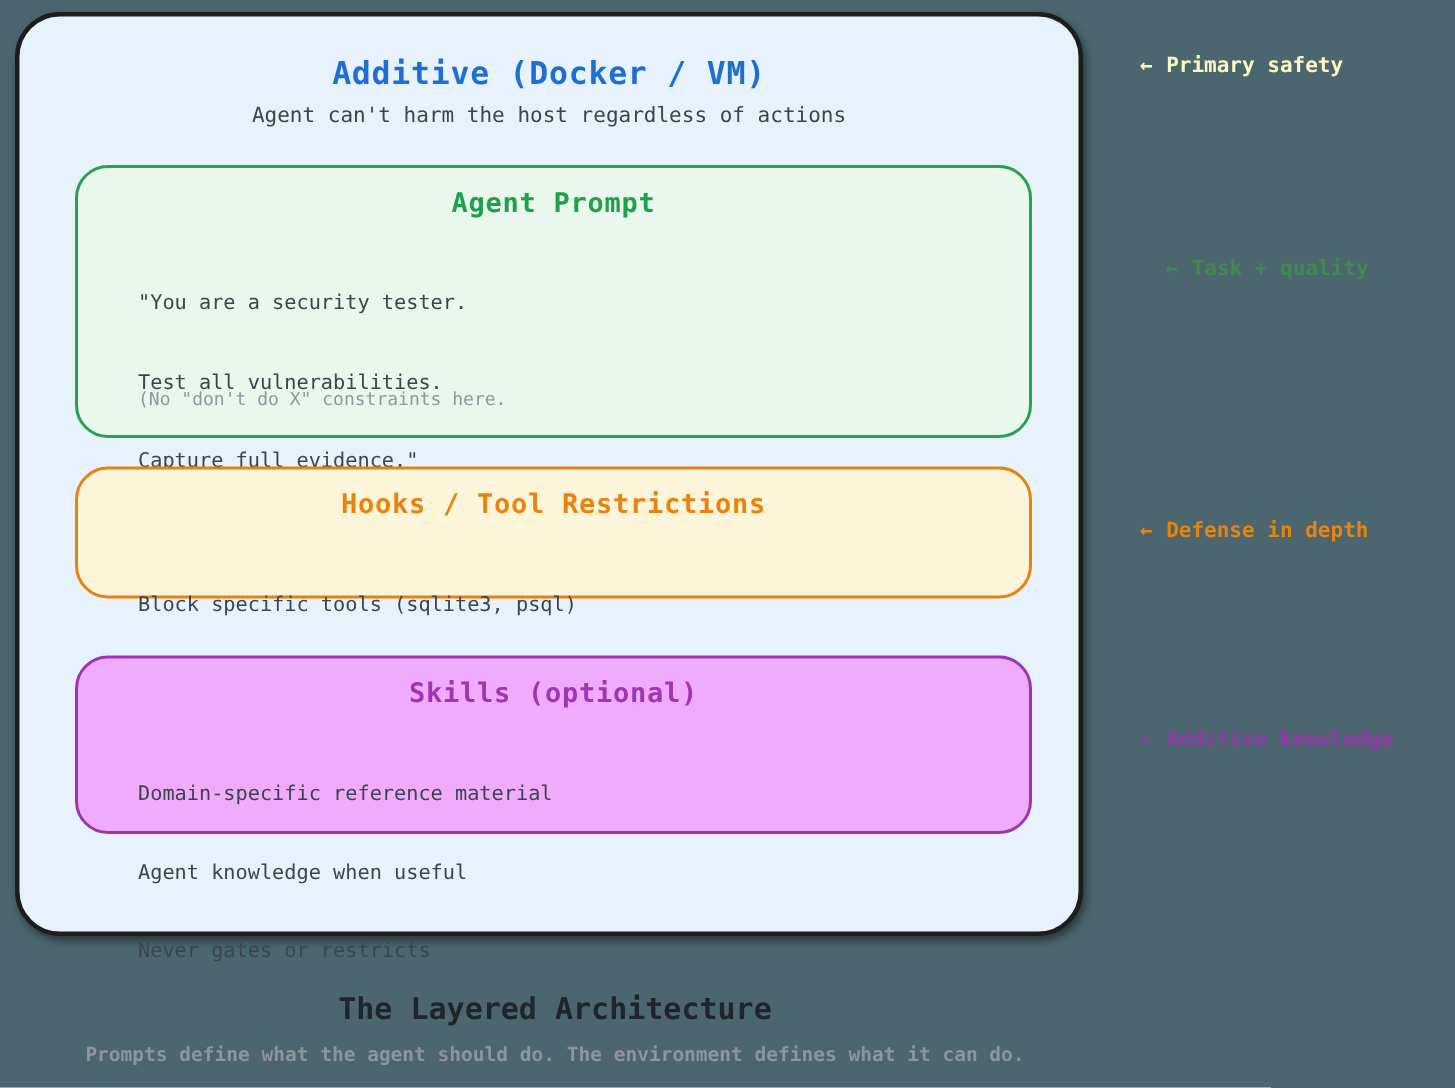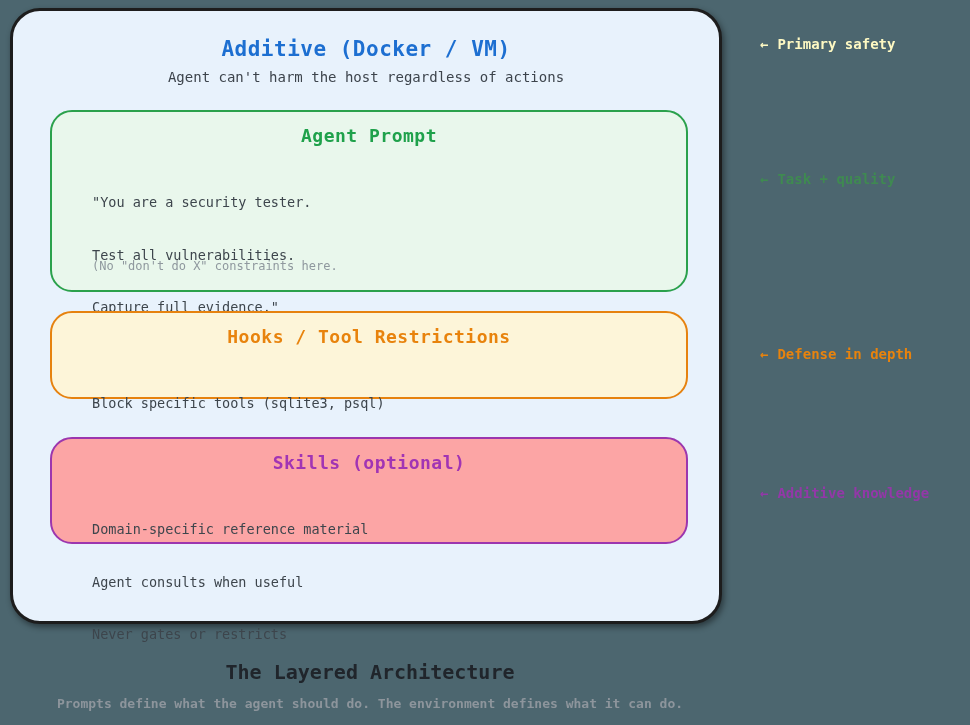--- a/index.html
+++ b/index.html
@@ -38,21 +38,21 @@
 
   
   .layer {
     position: absolute;
     left: 37px; width: 638px;
     border-radius: 22px;
     border: 2px solid;
   }
   .layer-prompt { top: 99px;  height: 182px; background: #e9f7ec; border-color: #2ba14c; }
   .layer-hooks  { top: 300px; height: 88px; background: #fdf5d9; border-color: #e6820f; }
-  .layer-skills { top: 426px; height: 107px; background: #fca5a5; border-color: #9c36ae; }
+  .layer-skills { top: 426px; height: 119px; background: #f0abfc; border-color: #9c36ae; }
 
   .layer-title {
     position: absolute; top: 13px; left: 0; right: 0;
     text-align: center;
     font-size: 18px; font-weight: bold;
     letter-spacing: 0.5px;
   }
   .layer-prompt .layer-title { color: #1fa14b; }
   .layer-hooks  .layer-title { color: #e8830d; }
   .layer-skills .layer-title { color: #a134b4; }
@@ -75,21 +75,21 @@
   
   .annotation {
     position: absolute;
     left: 760px;
     font-size: 14px; font-weight: bold;
     white-space: nowrap;
     line-height: 20px;
   }
   .annotation .arrow { margin-right: 9px; }
   .ann-0 { top: 34px; }
-  .ann-1 { top: 169px; }
+  .ann-1 { top: 169px; margin-left: 17px; }
   .ann-2 { top: 344px; text-align: right; }
   .ann-3 { top: 483px; }
 
   
   .footer-title {
     position: absolute; top: 660px; left: 0; width: 740px;
     text-align: center;
     font-size: 20px; font-weight: bold;
     color: #20252b;
     line-height: 24px;
@@ -130,21 +130,21 @@
         <div>Block specific tools (sqlite3, psql)</div>
         <div>Validate output format</div>
         <div>Enforce write paths</div>
       </div>
     </section>
 
     <section class="layer layer-skills">
       <div class="layer-title">Skills (optional)</div>
       <div class="layer-body">
         <div>Domain-specific reference material</div>
-        <div>Agent consults when useful</div>
+        <div>Agent knowledge when useful</div>
         <div>Never gates or restricts</div>
       </div>
     </section>
   </div>
 
   <div class="annotation ann-0" style="color: #fef9c3;">
     <span class="arrow">←</span><span>Primary safety</span>
   </div>
   <div class="annotation ann-1" style="color: rgb(63, 138, 81);">
     <span class="arrow">←</span><span>Task + quality</span>

